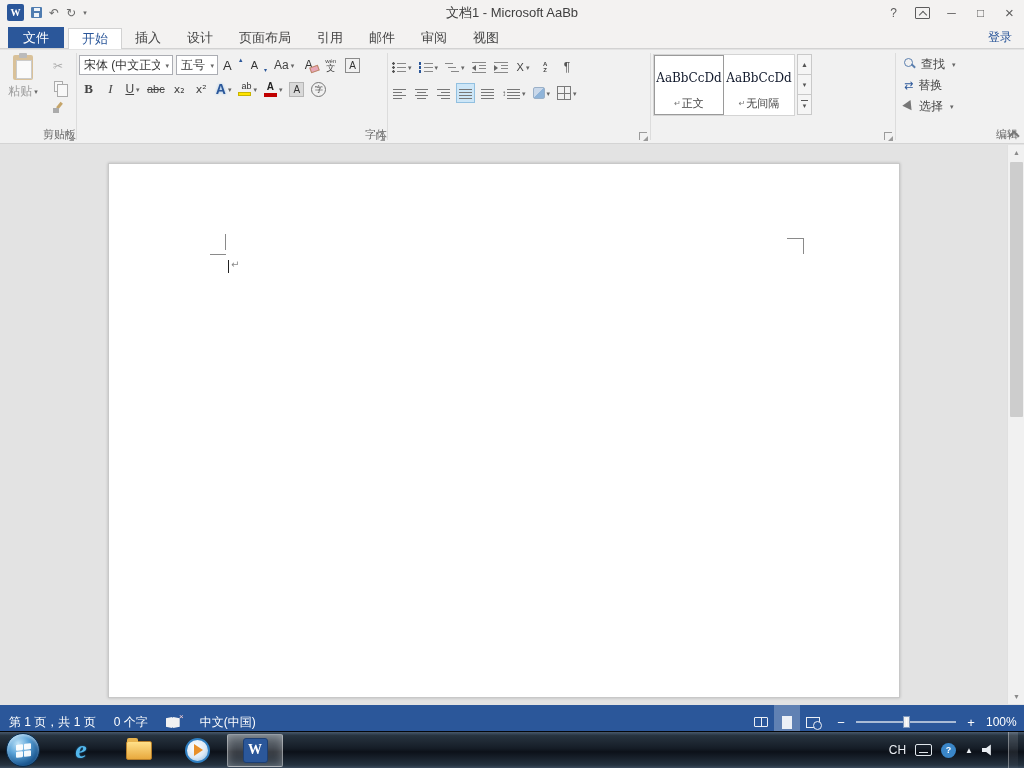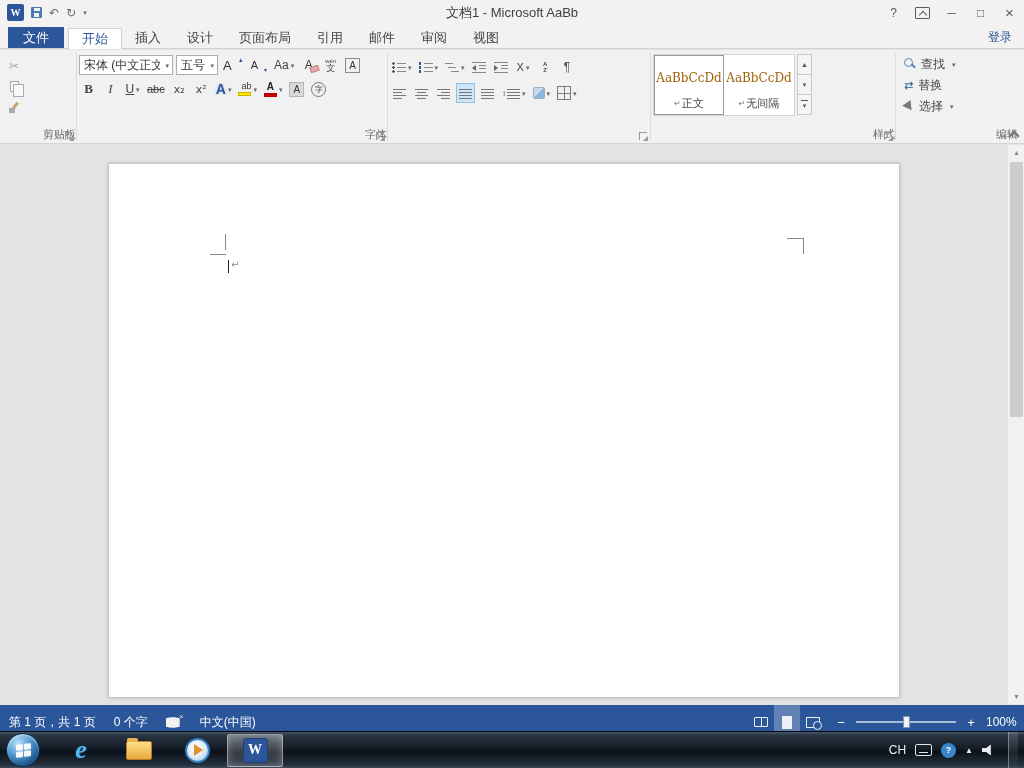--- a/index.html
+++ b/index.html
@@ -109,21 +109,21 @@
 .lsp .ud{font-size:8px;color:#555}
 .bucket{width:12px;height:12px;border-radius:2px;background:linear-gradient(135deg,#c9d8ea 0 50%,#8fb4d9 50%);border:1px solid #9ab0c8}
 .bord{width:14px;height:14px;border:1px solid #7a7a7a;background-image:linear-gradient(#7a7a7a,#7a7a7a),linear-gradient(#7a7a7a,#7a7a7a);background-size:1px 100%,100% 1px;background-position:50% 0,0 50%;background-repeat:no-repeat}
 .pil{font-size:12px;color:#555}
 
 
 .g-styles{width:244px;display:flex;gap:2px}
 .gallery{display:flex;background:#fff;border:1px solid #d4d4d4;margin-top:1px;height:62px}
 .card{width:70px;display:flex;flex-direction:column;align-items:center;justify-content:flex-end;padding:3px 1px;border:1px solid transparent}
 .card.selected{border:1px solid #9a9a9a}
-.card .prev{flex:1;display:flex;align-items:center;justify-content:center;font-family:"DejaVu Serif","Liberation Serif",serif;font-size:12px;color:#a16207;white-space:nowrap}
+.card .prev{flex:1;display:flex;align-items:center;justify-content:center;font-family:"DejaVu Serif","Liberation Serif",serif;font-size:12px;color:#0f172a;white-space:nowrap}
 .card.h1 .prev{font-family:"Liberation Sans",sans-serif;font-weight:bold;font-size:19px}
 .card .nm{font-size:11px;color:#444;display:flex;align-items:center;gap:1px}
 .card .mk{font-size:8px;color:#777}
 .gal-arrows{display:flex;flex-direction:column;margin-top:1px}
 .gal-btn{width:15px;height:21px;border:1px solid #c9c9c9;background:#f5f5f5;display:flex;align-items:center;justify-content:center;font-size:7px;color:#555;margin-bottom:-1px}
 .gal-more{flex-direction:column;line-height:1}
 .gal-more i{display:block;width:7px;height:1px;background:#555;margin-bottom:1px}
 
 
 .g-edit{width:122px;display:flex;flex-direction:column;gap:3px;padding-top:5px;padding-left:8px}
@@ -223,20 +223,27 @@
   <span class="tab">引用</span>
   <span class="tab">邮件</span>
   <span class="tab">审阅</span>
   <span class="tab">视图</span>
   <span class="signin">登录</span>
 </div>
 
 <div class="ribbon">
 
   <div class="group g-clip">
+    <div class="paste">
+      <span class="pasteic"></span>
+      <span class="paste-label">
+          <span>粘贴</span>
+          <span class="dd">▾</span>
+        </span>
+    </div>
     <div class="clip-col">
       <span class="smb">
           <span>✂</span>
         </span>
       <span class="smb">
           <span class="copyic"></span>
         </span>
       <span class="smb">
           <span class="paintic"></span>
         </span>
@@ -419,21 +426,20 @@
       </div>
     </div>
     <div class="gal-arrows">
       <span class="gal-btn">▲</span>
       <span class="gal-btn">▾</span>
       <span class="gal-btn gal-more">
           <i></i>
           <span>▾</span>
         </span>
     </div>
-    <span class="glabel">样式</span>
     <span class="launcher"></span>
   </div>
   <div class="gsep"></div>
 
   <div class="group g-edit">
     <div class="erow">
         <span class="mag"></span>
         <span>查找</span>
         <span class="dd">▾</span>
       </div>

